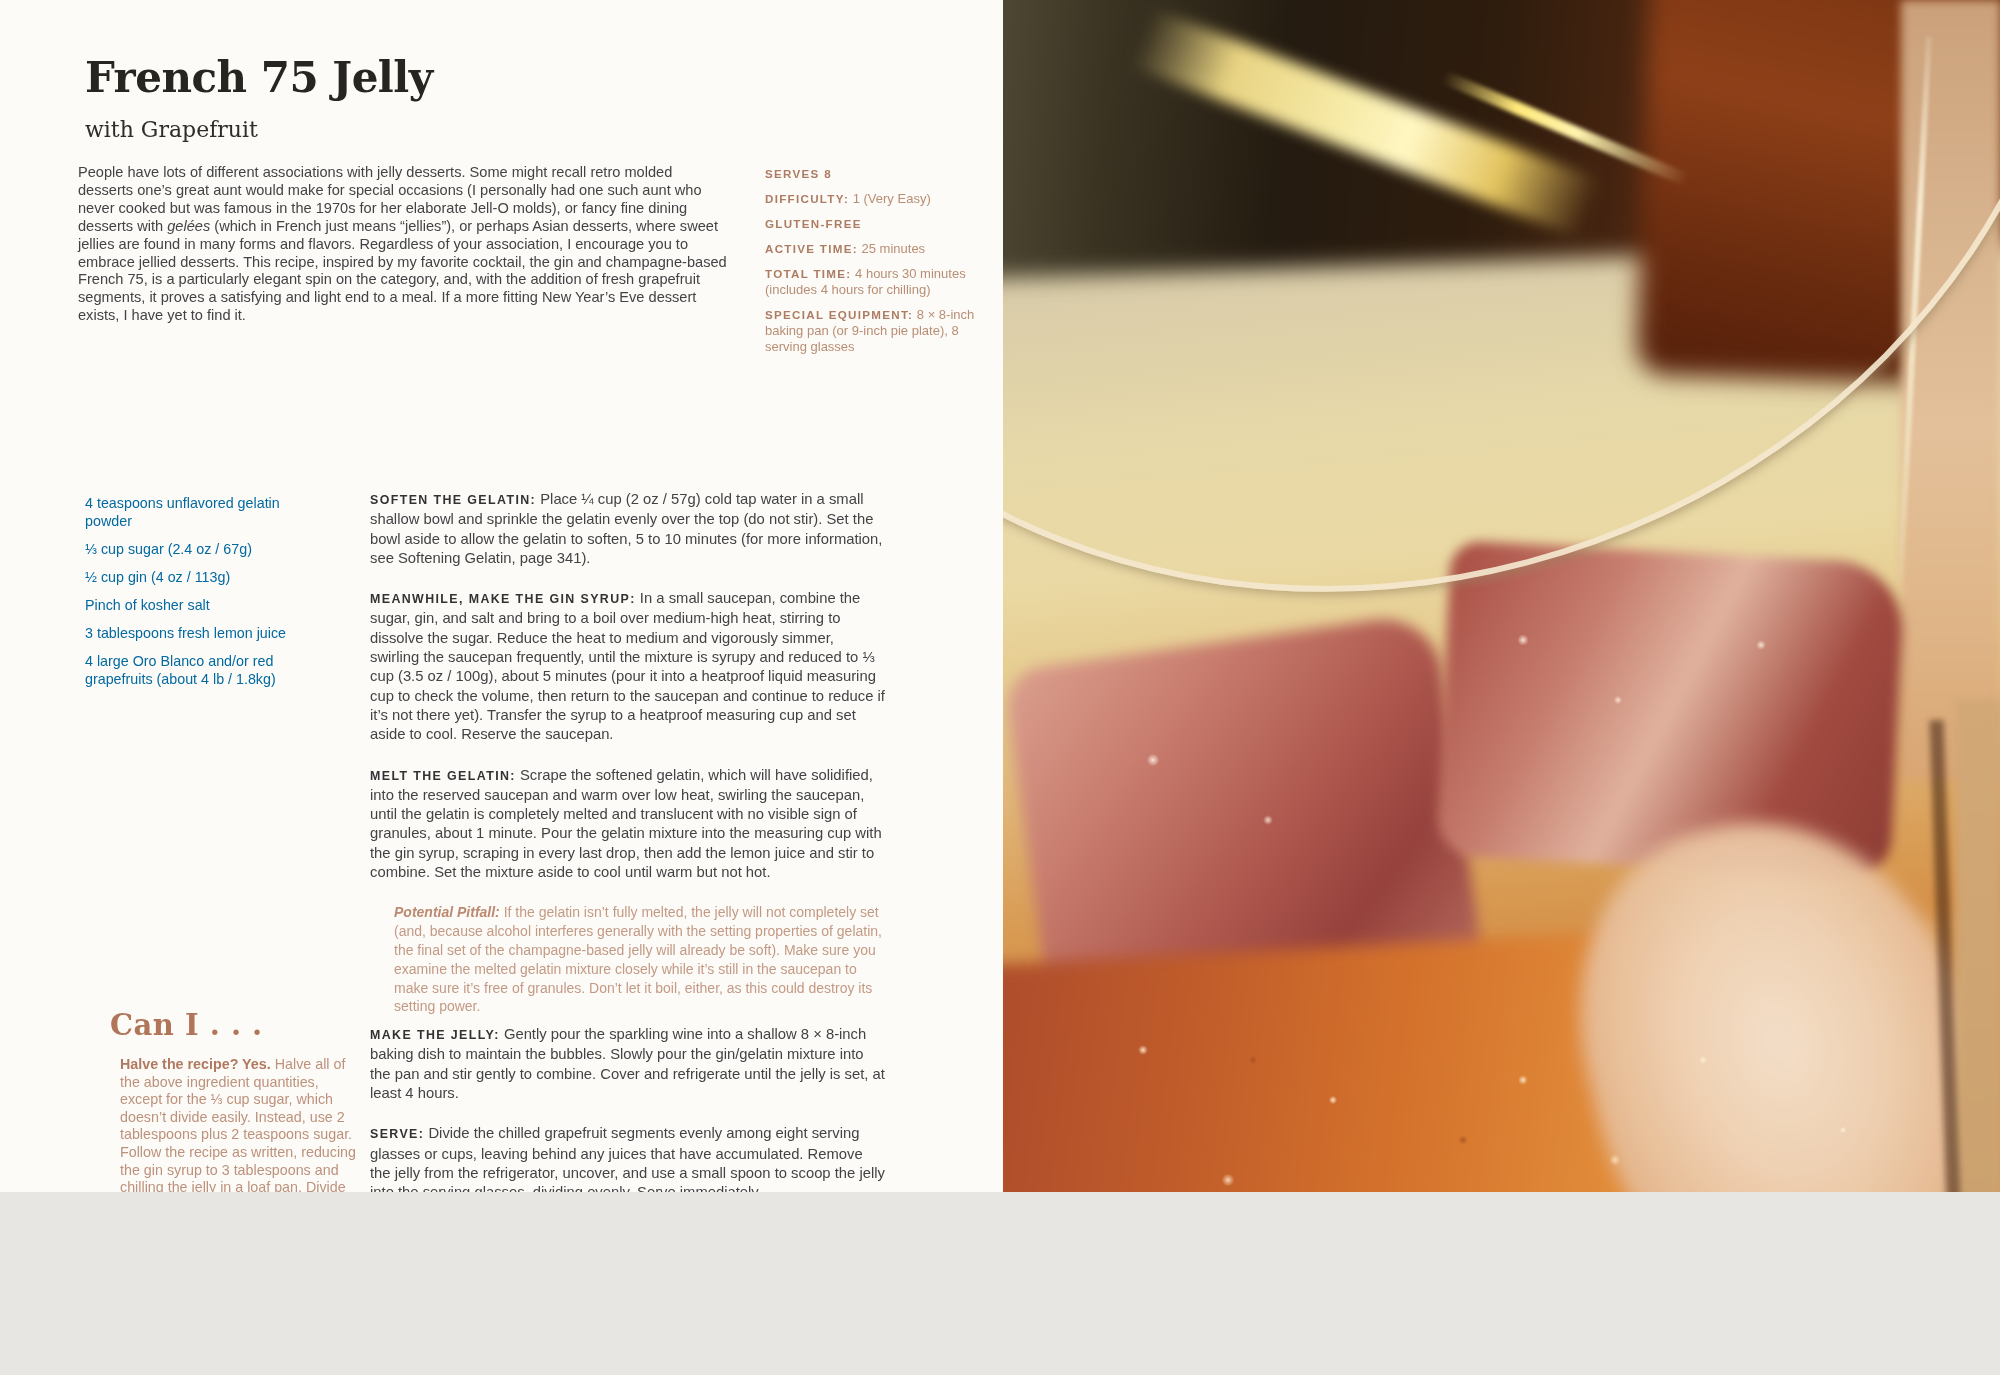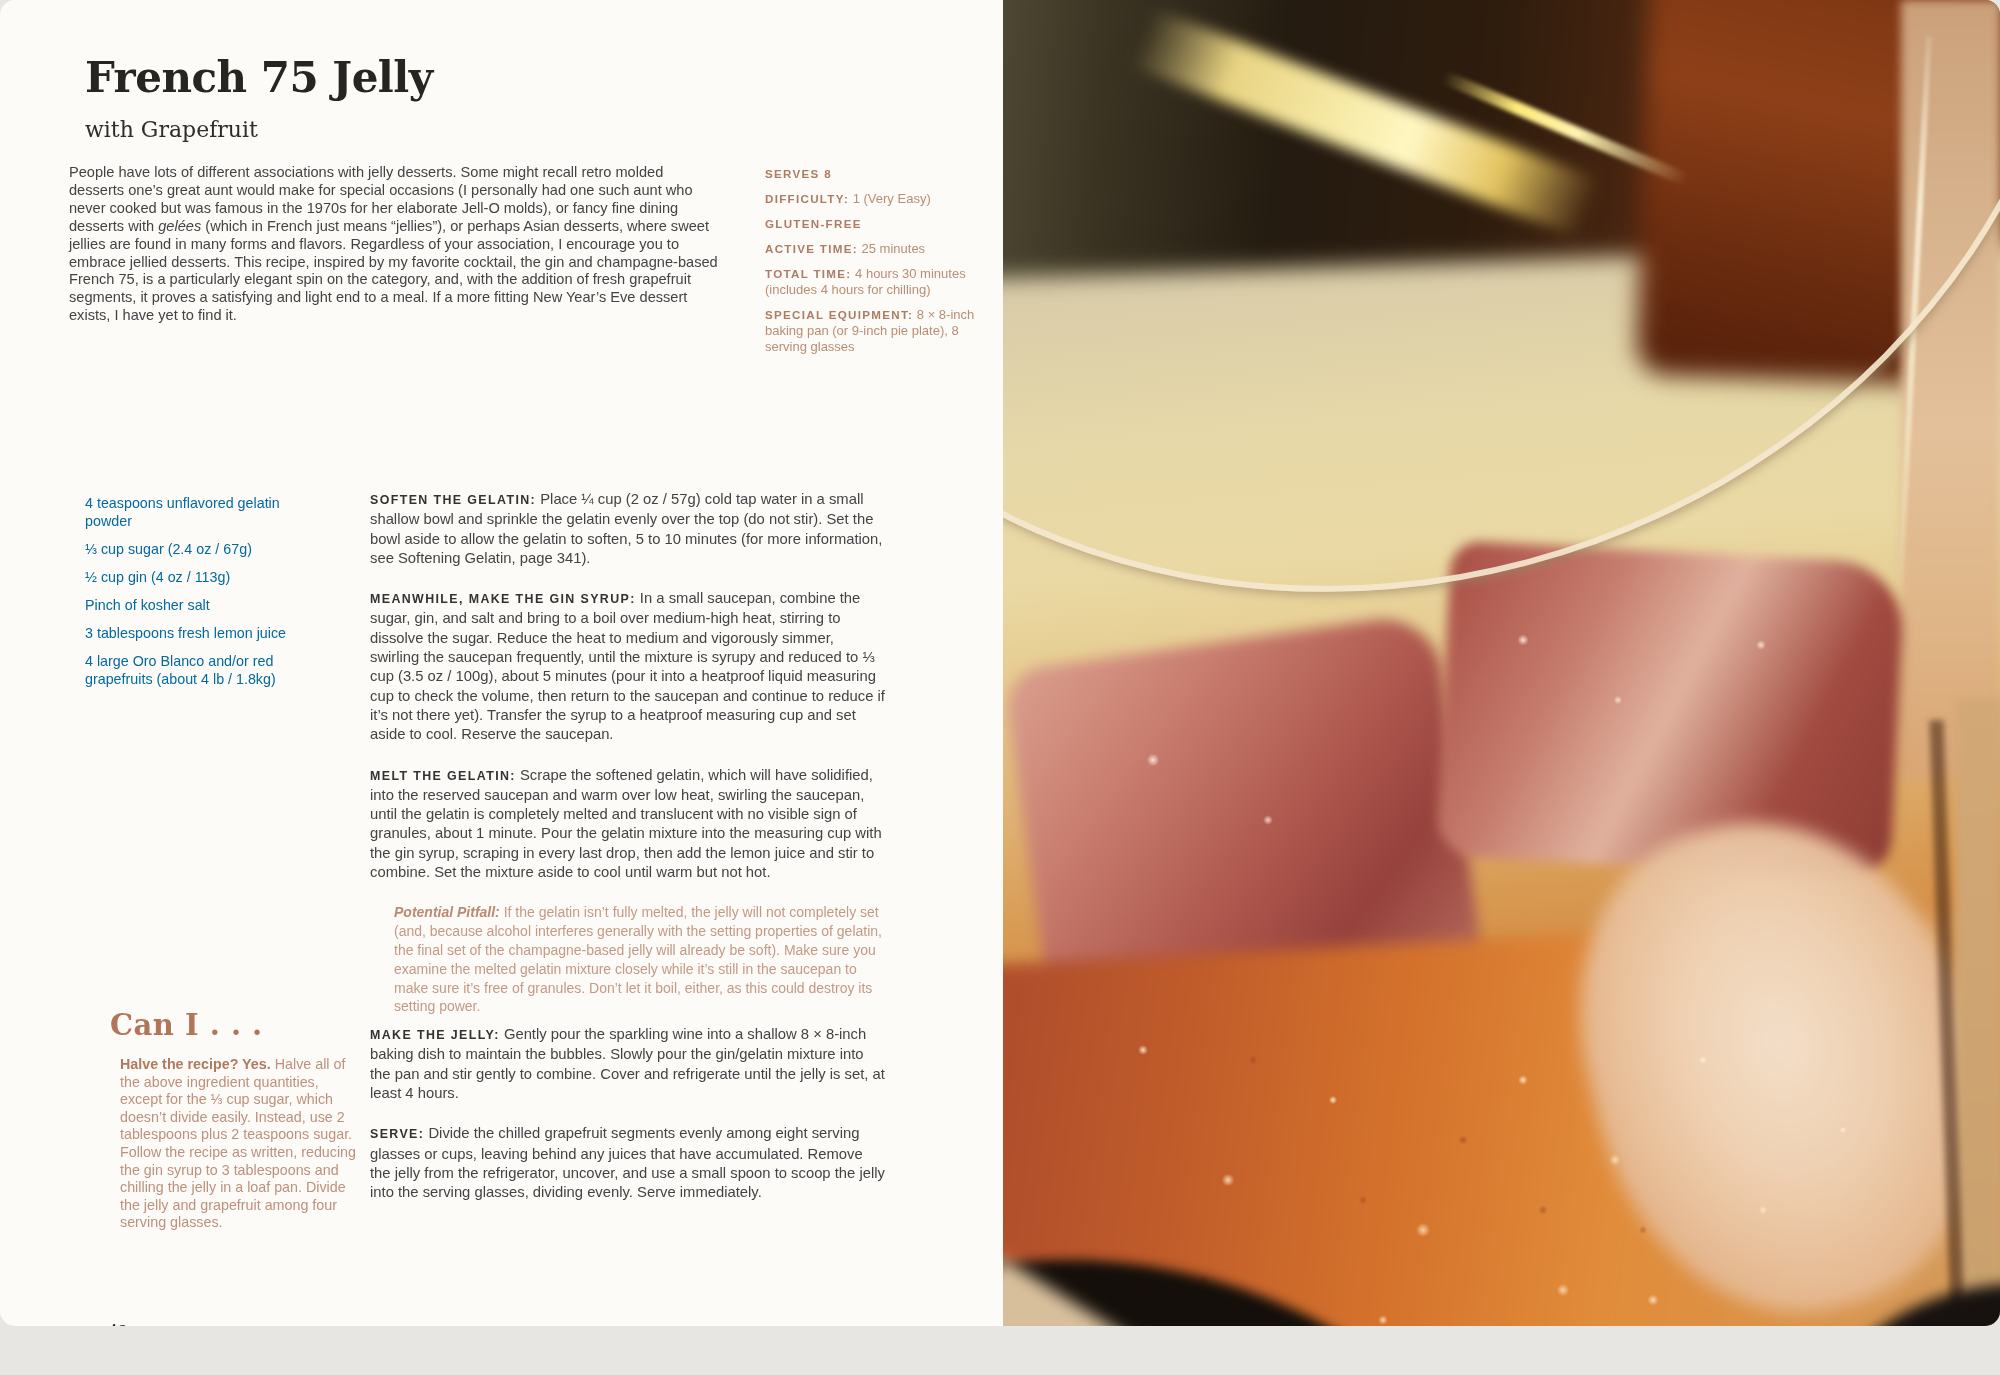--- a/index.html
+++ b/index.html
@@ -1,36 +1,35 @@
 <!DOCTYPE html>
 <html><head>
 <meta charset="utf-8">
 <style>
   html,body { margin:0; padding:0; background:#e8e6e2; }
   .canvas {
-    position:relative; width:2000px; height:1326px;
+    position:relative; width:2000px; height:1192px;
     background:#fcfbf8; overflow:hidden;
     font-family:"Liberation Sans", sans-serif;
     color:#3e3e3f;
-    border-radius:15px;
   }
   .abs { position:absolute; }
 
   
   .title-block { left:85px; top:56px; }
   .recipe-title {
     font-family:"DejaVu Serif", serif; font-weight:700;
     font-size:42px; color:#26251f; letter-spacing:-0.5px; line-height:1.05;
   }
   .recipe-subtitle {
     font-family:"DejaVu Serif", serif; font-weight:400;
     font-size:22px; color:#2e2d28; margin-top:17px;
   }
 
-  .intro { left:69px; top:164px; width:650px; font-size:14.6px; line-height:17.9px; color:#434345; }
+  .intro { left:78px; top:164px; width:650px; font-size:14.6px; line-height:17.9px; color:#434345; }
   .intro .it { font-style:italic; }
 
   .infobox { left:765px; top:166px; width:220px; color:#b28169; }
   .info-row { margin-bottom:9px; font-size:13px; line-height:16px; }
   .info-label { font-weight:700; font-size:11.6px; letter-spacing:1.3px; color:#ad7c62; }
   .info-value { font-weight:400; color:#b98e74; }
 
   .ingredients { left:85px; top:494px; width:242px; font-size:14.3px; line-height:18px; color:#0369a1; }
   .ingredients ul { list-style:none; margin:0; padding:0; }
   .ingredients li { margin-bottom:10px; }

